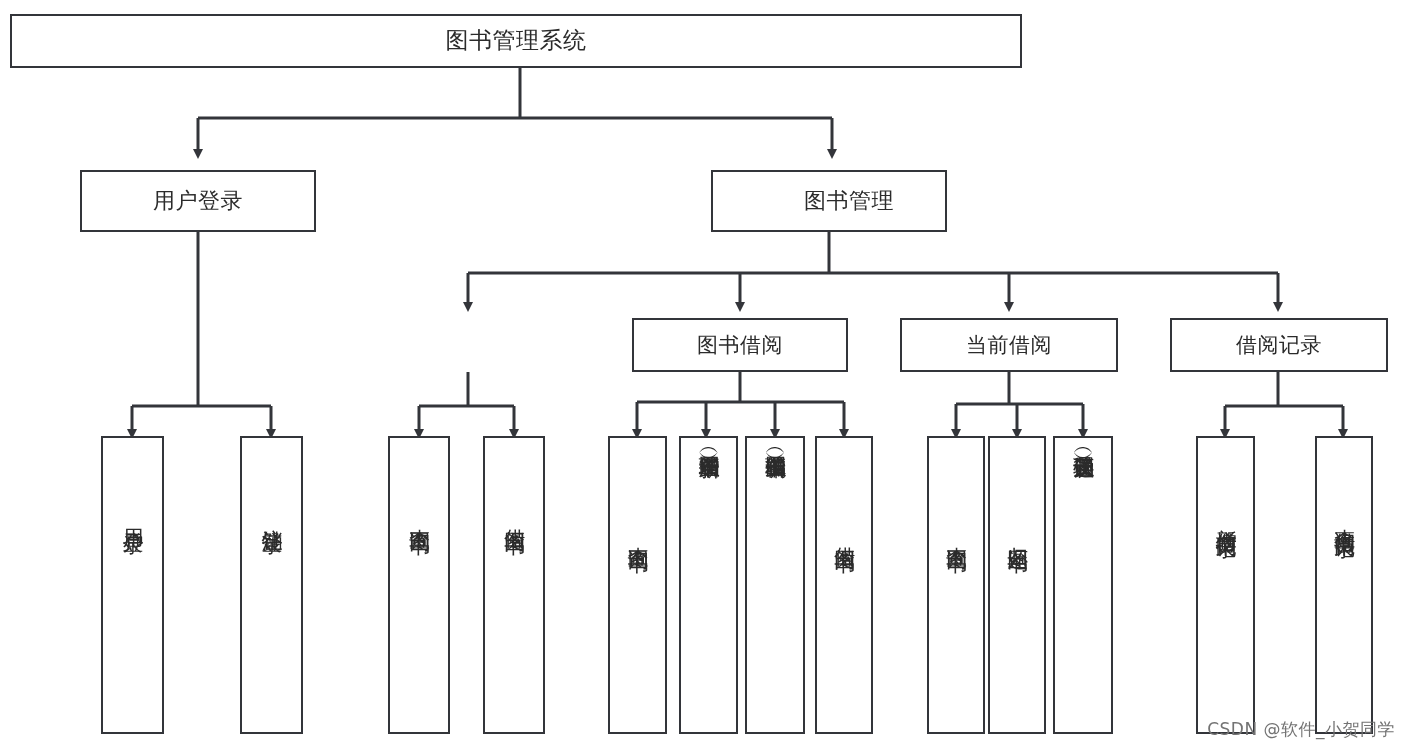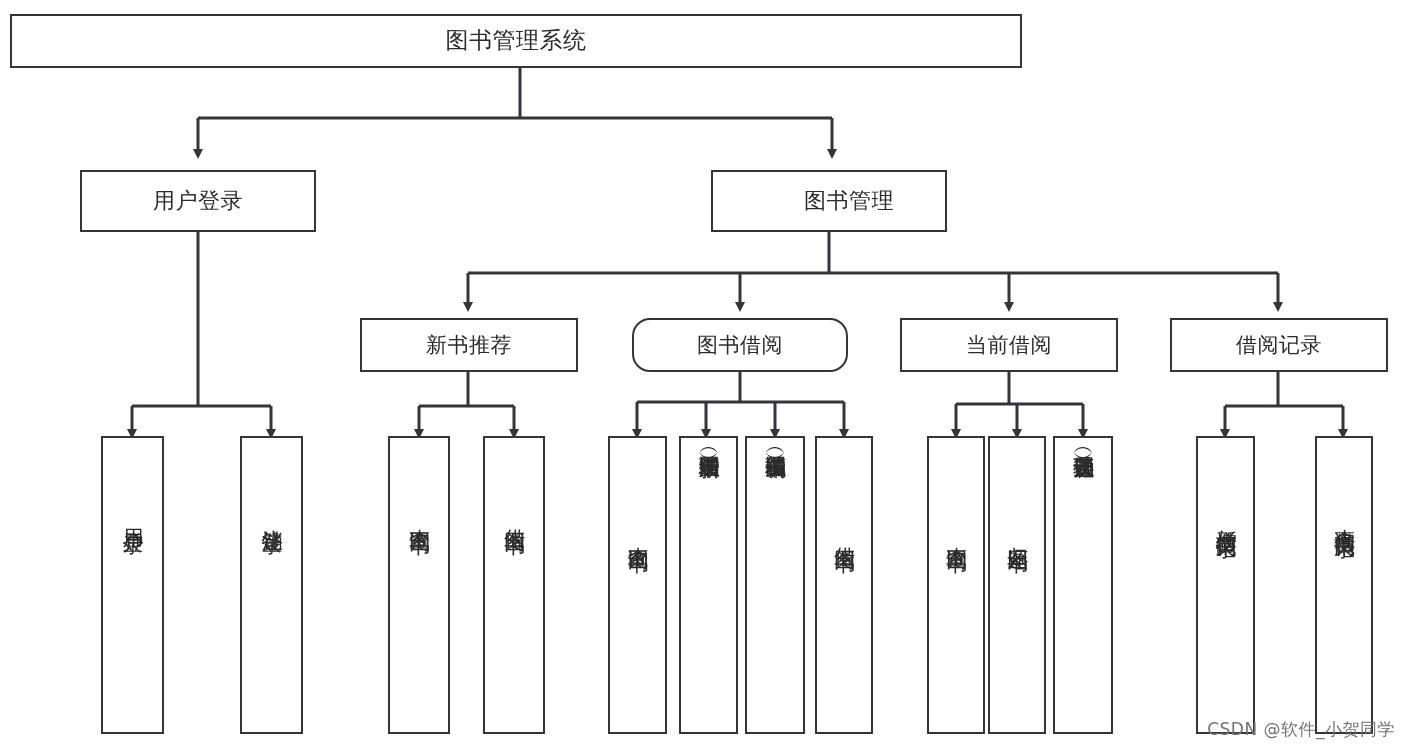--- a/index.html
+++ b/index.html
@@ -140,24 +140,21 @@
     <span class="node-label">图书管理系统</span>
   </div>
 
   <div class="node-box node-level2" style="left:80px; top:170px; width:236px; height:62px;">
     <span class="node-label">用户登录</span>
   </div>
   <div class="node-box node-level2" style="left:711px; top:170px; width:236px; height:62px;padding-left:40px;">
     <span class="node-label">图书管理</span>
   </div>
 
-  <div class="node-box node-level3" style="left:360px; top:318px; width:218px; height:54px;">
-    <span class="node-label">新书推荐</span>
-  </div>
-  <div class="node-box node-level3" style="left:632px; top:318px; width:216px; height:54px;border-radius:18px;">
+  <div class="node-box node-level3" style="left:632px; top:318px; width:216px; height:54px;">
     <span class="node-label">图书借阅</span>
   </div>
   <div class="node-box node-level3" style="left:1170px; top:318px; width:218px; height:54px;">
     <span class="node-label">借阅记录</span>
   </div>
   <div class="node-box node-level3" style="left:900px; top:318px; width:218px; height:54px;">
     <span class="node-label">当前借阅</span>
   </div>
 
   <div class="node-box node-leaf leaf-mid" style="left:101px; top:436px; width:63px; height:298px;">

